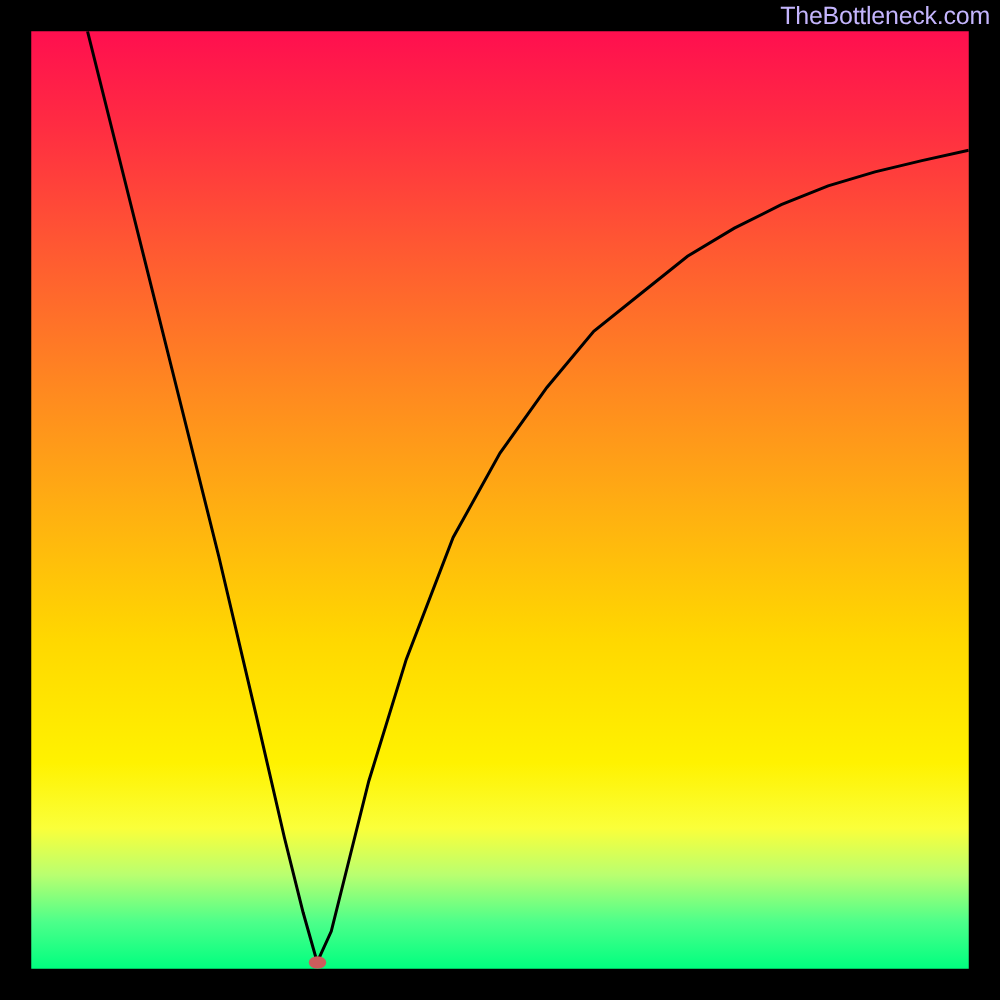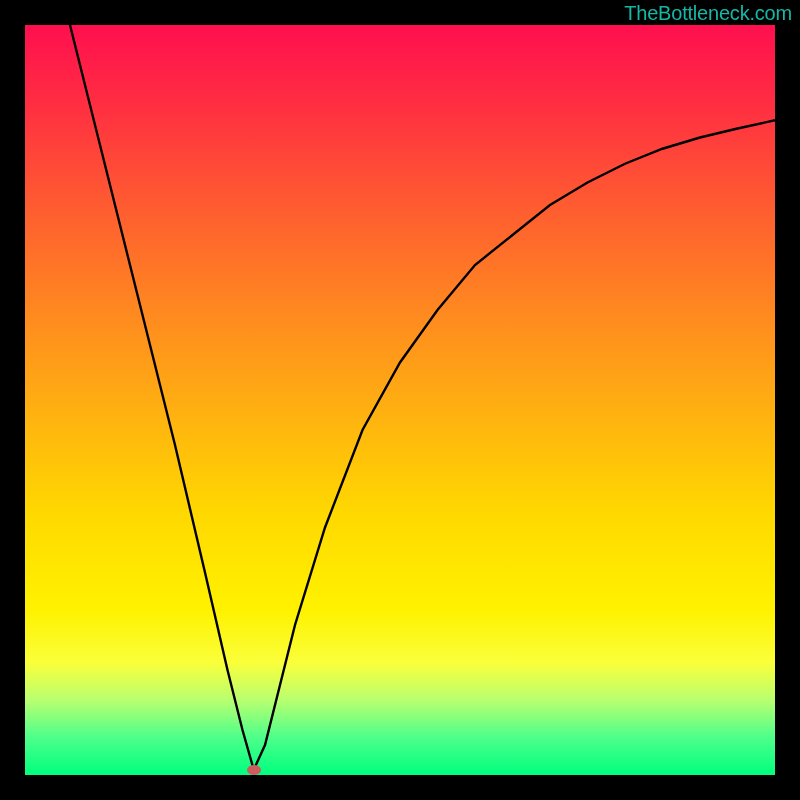--- a/index.html
+++ b/index.html
@@ -37,21 +37,21 @@
       #faff3a 85%,
       #b9ff70 90%,
       #4dff8a 95%,
       #00ff7f 100%
     );
   }
   .watermark {
     position: absolute;
     top: 2px;
     right: 8px;
-    color: #14b8a6;
+    color: #c4b5fd;
     font-size: 20px;
     font-weight: 500;
     letter-spacing: -0.2px;
     z-index: 10;
   }
   svg.curve {
     position: absolute;
     top: 0;
     left: 0;
     width: 750px;

